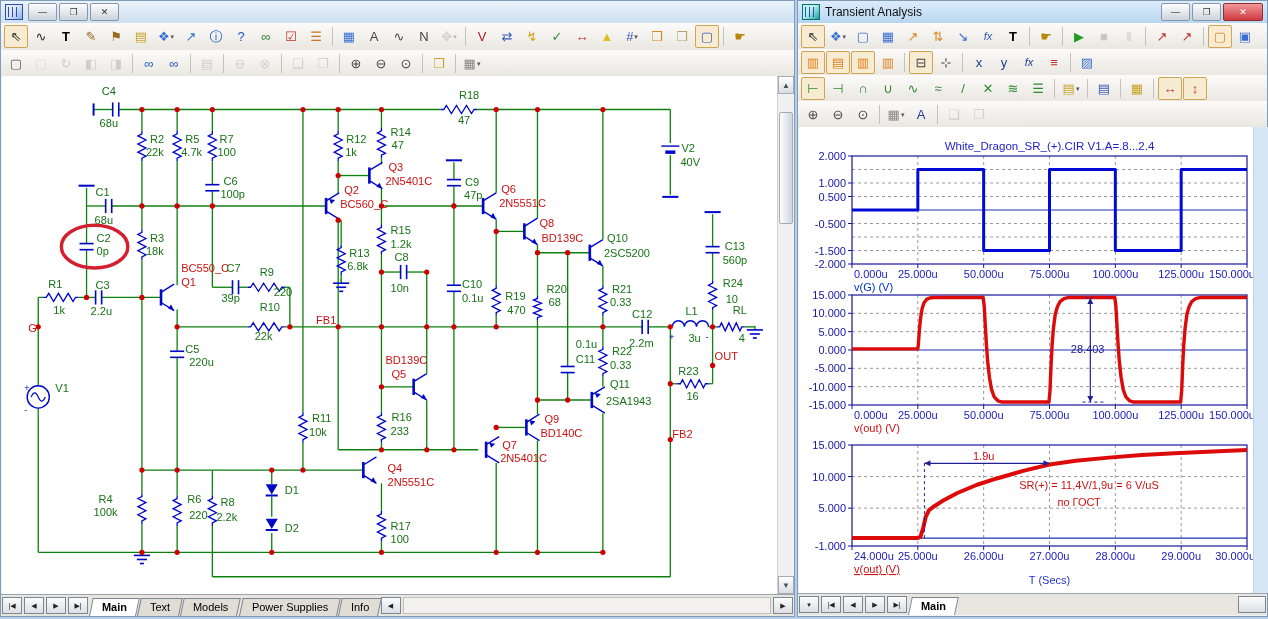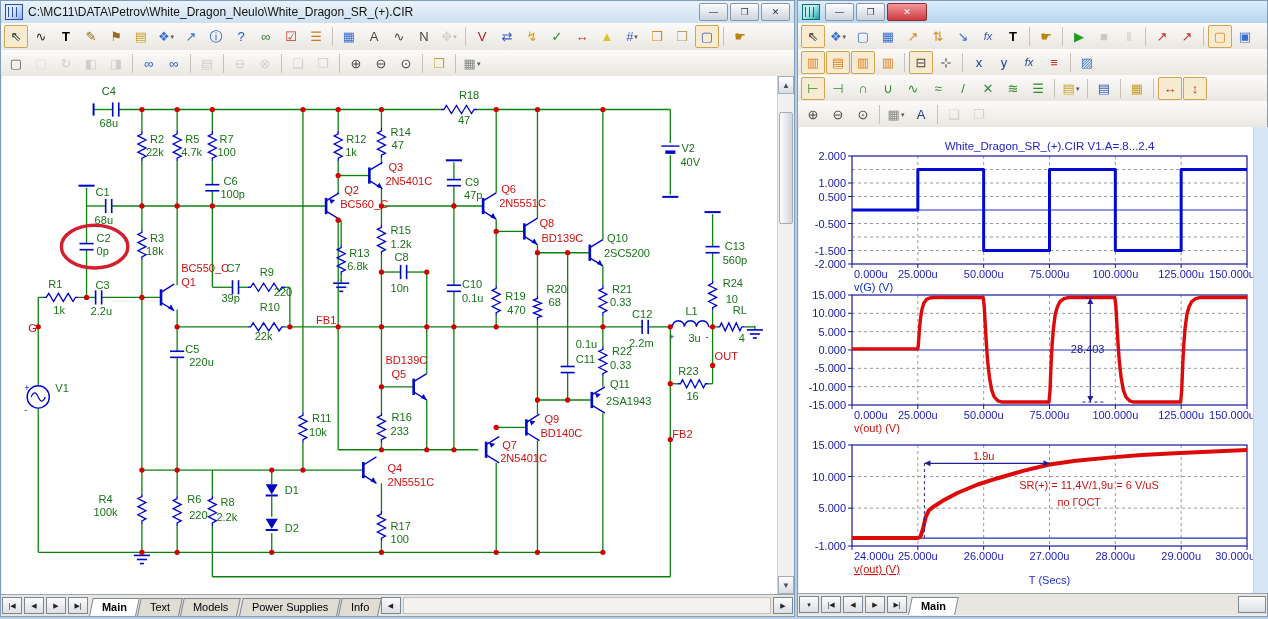--- a/index.html
+++ b/index.html
@@ -47,21 +47,20 @@
   .hscroll{flex:1;display:flex;align-items:center;height:100%;}
   .htrack{flex:1;height:15px;background:#f2f1ef;border:1px solid #c3c0ba;margin:0 1px;}
   svg text{font-family:"Liberation Sans",sans-serif;}
 </style>
 </head>
 <body>
 
 <div class="win" style="left:0;top:0;width:795px;height:617px">
   <div class="titlebar inactive">
     <span class="appicon"></span>
-    <span class="ttext">C:\MC11\DATA\Petrov\White_Dragon_Neulo\White_Dragon_SR_(+).CIR</span>
     <span class="wbtns">
       <span class="wbtn">—</span>
       <span class="wbtn">❐</span>
       <span class="wbtn">✕</span>
     </span>
   </div>
   <div class="toolbar" style="position:absolute;top:22px;left:0;right:0;height:27px">
       <span class="tbtn on" style="color: rgb(34, 34, 34);">⇖</span>
       <span class="tbtn" style="color: rgb(34, 34, 34);">∿</span>
       <span class="tbtn" style="color: rgb(0, 0, 0); font-weight: bold;">T</span>
@@ -541,20 +540,21 @@
         <span class="navbtn">◀</span>
         <span class="htrack"></span>
         <span class="navbtn">▶</span>
       </span>
     </div>
 </div>
 
 <div class="win" style="left:797px;top:0;width:471px;height:617px">
   <div class="titlebar active">
     <span class="appicon" style="border-color:#0d6e6e;background:linear-gradient(135deg,#bff0f0 40%,#1aa0a8)"></span>
+    <span class="ttext">Transient Analysis</span>
     <span class="wbtns">
       <span class="wbtn">—</span>
       <span class="wbtn">❐</span>
       <span class="wbtn red">✕</span>
     </span>
   </div>
   <div class="toolbar" style="position:absolute;top:22px;left:0;right:0;height:26px">
       <span class="tbtn on" style="color: rgb(34, 34, 34);">⇖</span>
       <span class="tbtn" style="color: rgb(58, 111, 208);">❖<span class="dar">▾</span></span>
       <span class="tbtn" style="color: rgb(58, 111, 208);">▢</span>

